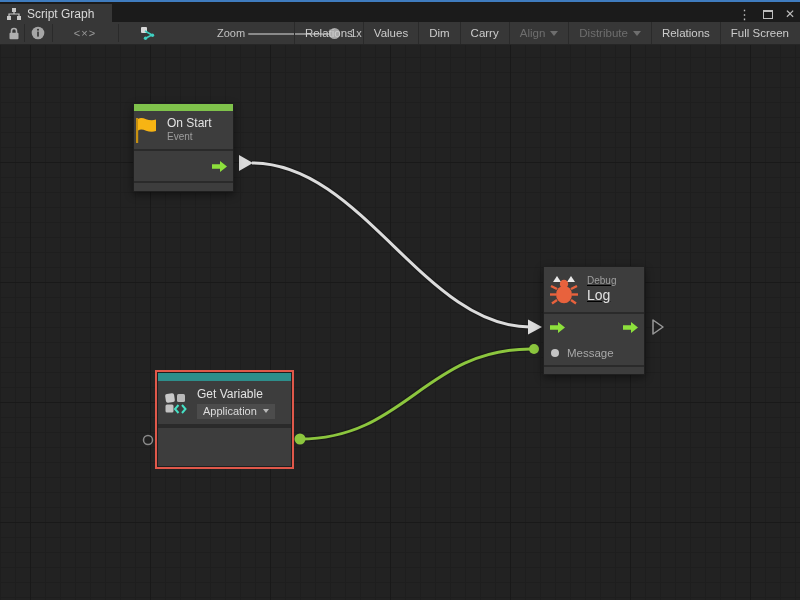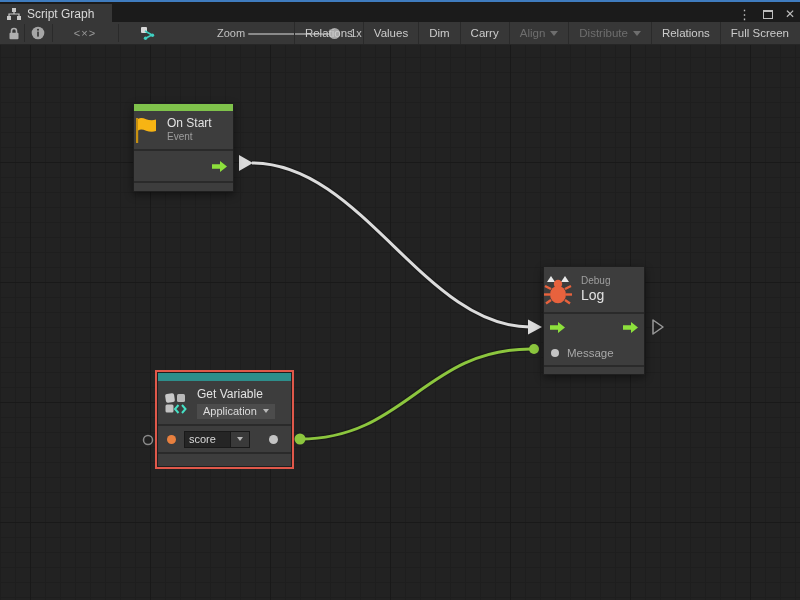--- a/index.html
+++ b/index.html
@@ -64,21 +64,21 @@
 
   
   .node-onstart { left:133px; top:58px; width:101px; height:89px; }
   .node-onstart .colorbar { height:7px; background:#7fc24b; }
   .node-onstart .nhead { height:38px; gap:9px; }
   .node-onstart .nrow { height:30px; justify-content:flex-end; padding-right:6px; }
   .node-onstart .nfoot { height:10px; }
 
   
   .node-debug { left:543px; top:221px; width:102px; height:109px; }
-  .node-debug .nhead { height:45px; gap:9px; }
+  .node-debug .nhead { height:45px; padding-left:6px; gap:9px;text-decoration:underline; }
   .node-debug .row-flow { height:26px; justify-content:space-between; padding:0 6px; }
   .node-debug .row-msg { height:25px; padding-left:7px; gap:8px; }
   .node-debug .nfoot { height:9px; }
   .dot-gray { width:8px; height:8px; background:#c4c4c4; }
 
   
   .sel-wrap { position:absolute; left:155px; top:325px; width:139px; height:99px;
               border:2px solid #e0584a; background:#272727; }
   .node-getvar { position:relative; width:100%; height:100%; background:#3d3d3d;
                  border:1px solid #1f1f1f; }
@@ -288,28 +288,19 @@
           </svg>
           <div class="gv-col">
             <div class="ntitle">Get Variable</div>
             <div class="gv-drop">
               <span>Application</span>
               <span class="caret-sm"></span>
             </div>
           </div>
         </div>
         <div class="ndiv"></div>
-        <div class="nrow">
-          <span class="port-dot dot-orange"></span>
-          <input class="score-field" type="text" value="score" style="">
-          <span class="score-drop">
-            <span class="caret-sm"></span>
-          </span>
-          <span class="gv-spacer"></span>
-          <span class="port-dot dot-out"></span>
-        </div>
         <div class="ndiv"></div>
         <div class="nfoot"></div>
       </div>
     </div>
 
   </div>
 </div>
 
 </body></html>

